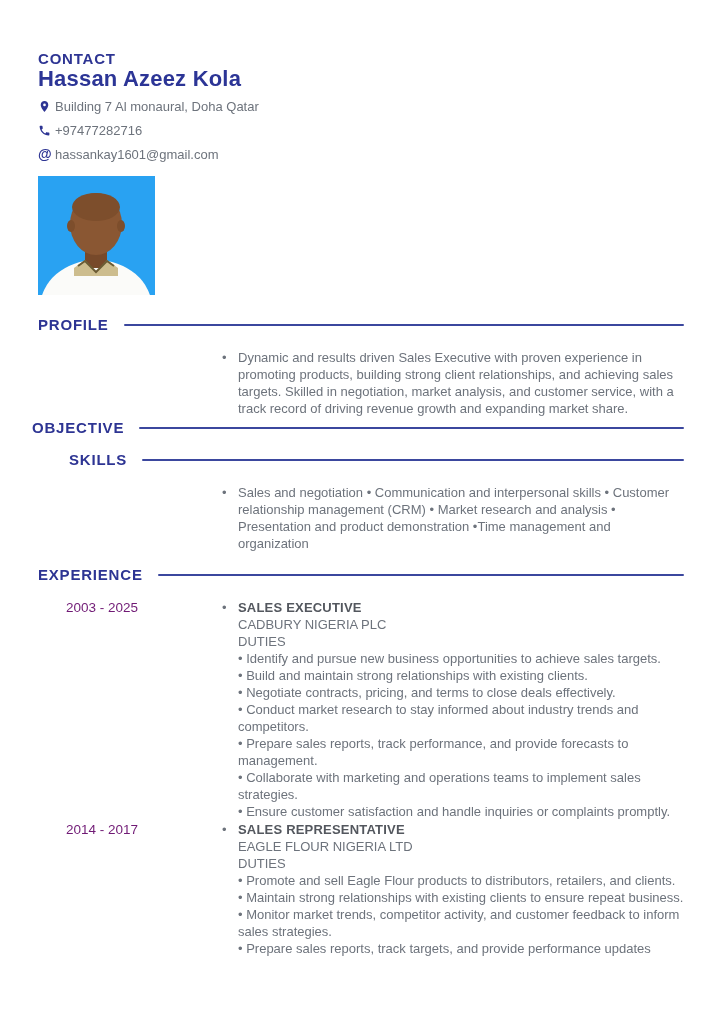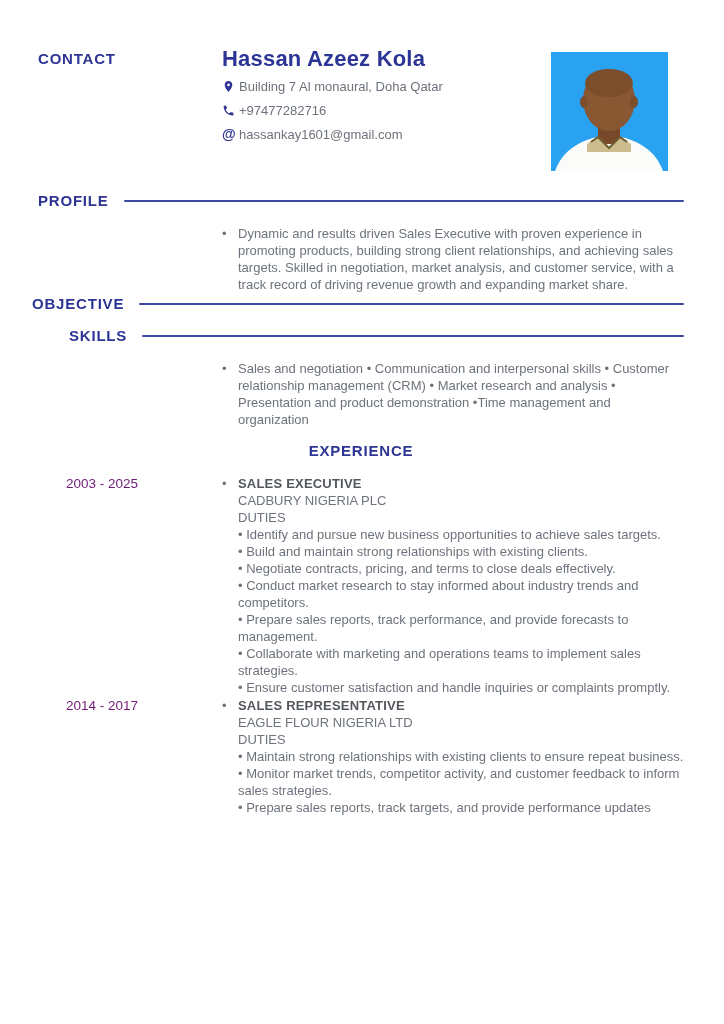--- a/index.html
+++ b/index.html
@@ -11,20 +11,21 @@
     font-family: "Liberation Sans", sans-serif;
     color: #6d737c;
     overflow: hidden;
     box-sizing: border-box;
   }
   
   .header {
     display: flex;
     padding: 47px 40px 0 38px;
     box-sizing: border-box;
+    flex-direction: column;
   }
   .header-left { width: 184px; flex: none; }
   .contact-heading {
     font-size: 15px;
     font-weight: bold;
     letter-spacing: 0.8px;
     color: #2d3493;
     padding-top: 3px;
   }
   .header-center { flex: 1; min-width: 0; }
@@ -113,21 +114,21 @@
   .job-title {
     font-weight: bold;
     color: #53575e;
     letter-spacing: 0.2px;
   }
   .job-line { }
   .mt-hdr-profile    { margin-top: 21px; }
   .mt-content        { margin-top: 16px; }
   .mt-hdr-objective  { margin-top: 2px; padding-left: 32px; }
   .mt-hdr-skills     { margin-top: 15px; margin-left: 31px; }
-  .mt-hdr-experience { margin-top: 14px; flex-direction: column; }
+  .mt-hdr-experience { margin-top: 14px; }
   .mt-job2           { margin-top: 1px; }
 </style>
 </head>
 <body>
 
 <div class="page">
 
   <div class="header">
     <div class="header-left">
       <div class="contact-heading">CONTACT</div>
@@ -240,19 +241,20 @@
     <div class="row-left">
       <div class="dates">2014 - 2017</div>
     </div>
     <div class="row-body">
       <div class="bullet-item">
         <span class="bullet-dot">•</span>
         <span class="bullet-text job-title">SALES REPRESENTATIVE</span>
       </div>
       <div class="indented">EAGLE FLOUR NIGERIA LTD</div>
       <div class="indented">DUTIES</div>
+      <div class="indented job-line">• Promote and sell Eagle Flour products to distributors, retailers, and clients.</div>
       <div class="indented job-line">• Maintain strong relationships with existing clients to ensure repeat business.</div>
       <div class="indented job-line">• Monitor market trends, competitor activity, and customer feedback to inform sales strategies.</div>
       <div class="indented job-line">• Prepare sales reports, track targets, and provide performance updates</div>
     </div>
   </div>
 
 </div>
 
 </body></html>

